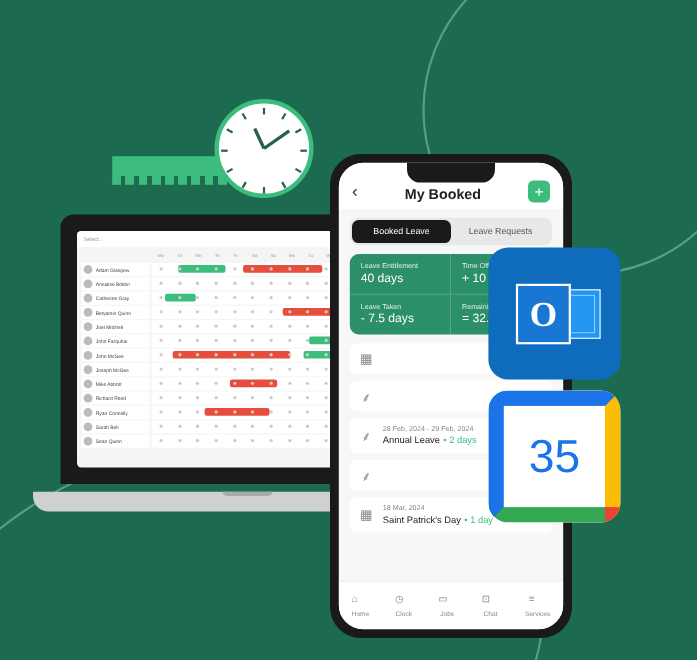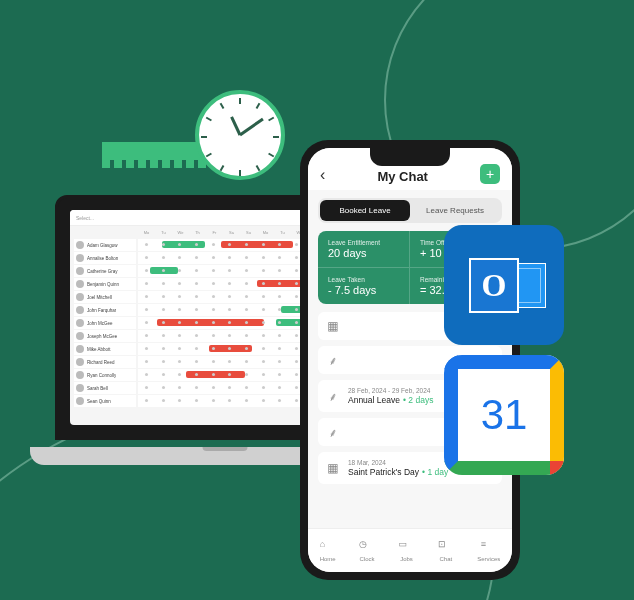--- a/index.html
+++ b/index.html
@@ -399,31 +399,31 @@
       </div>
     </div>
   </div>
   <div class="laptop-base"></div>
 </div>
 
 <div class="phone">
   <div class="pscreen">
     <div class="phead">
       <div class="back">‹</div>
-      <div class="ptitle">My Chat</div>
+      <div class="ptitle">My Booked</div>
       <div class="add">+</div>
     </div>
     <div class="tabs" id="tabs">
         <div class="tab on">Booked Leave</div>
         <div class="tab">Leave Requests</div>
       </div>
     <div class="summary">
       <div class="scell">
           <div class="slbl">Leave Entitlement</div>
-          <div class="sval">20 days</div>
+          <div class="sval">40 days</div>
         </div>
       <div class="scell">
           <div class="slbl">Time Off in Lieu</div>
           <div class="sval">+ 10 days</div>
         </div>
       <div class="scell">
           <div class="slbl">Leave Taken</div>
           <div class="sval">- 7.5 days</div>
         </div>
       <div class="scell">
@@ -479,15 +479,15 @@
         </div>
       </div>
   </div>
 </div>
 
 <div class="outlook">
   <div class="outlook-mail"></div>
   <div class="outlook-o">O</div>
 </div>
 <div class="gcal">
-  <div class="gcal-num">31</div>
+  <div class="gcal-num">35</div>
   <div class="gcal-corner"></div>
 </div>
 
 </body></html>

